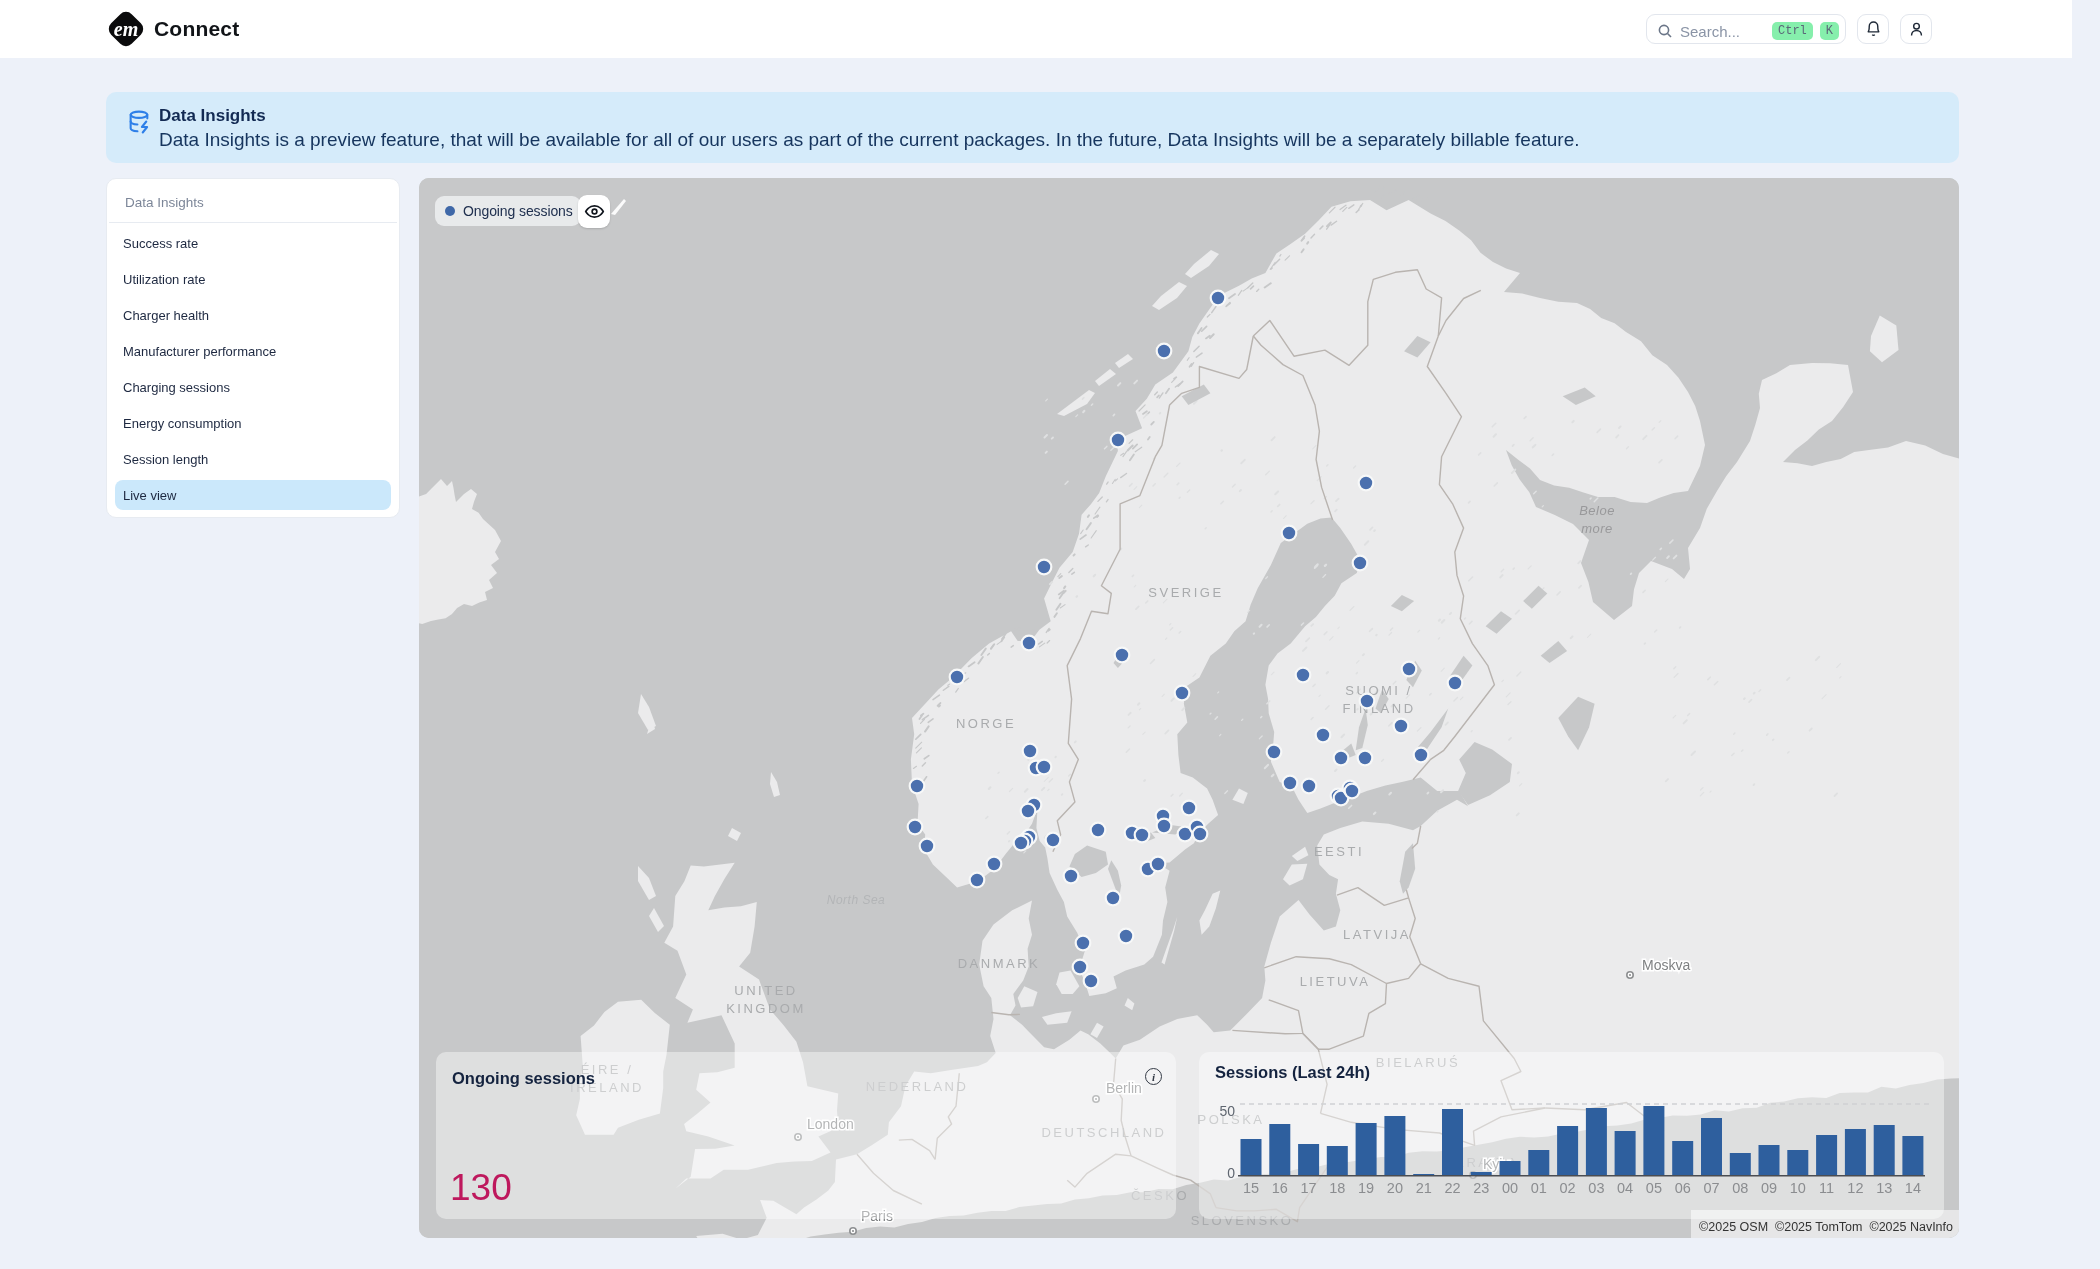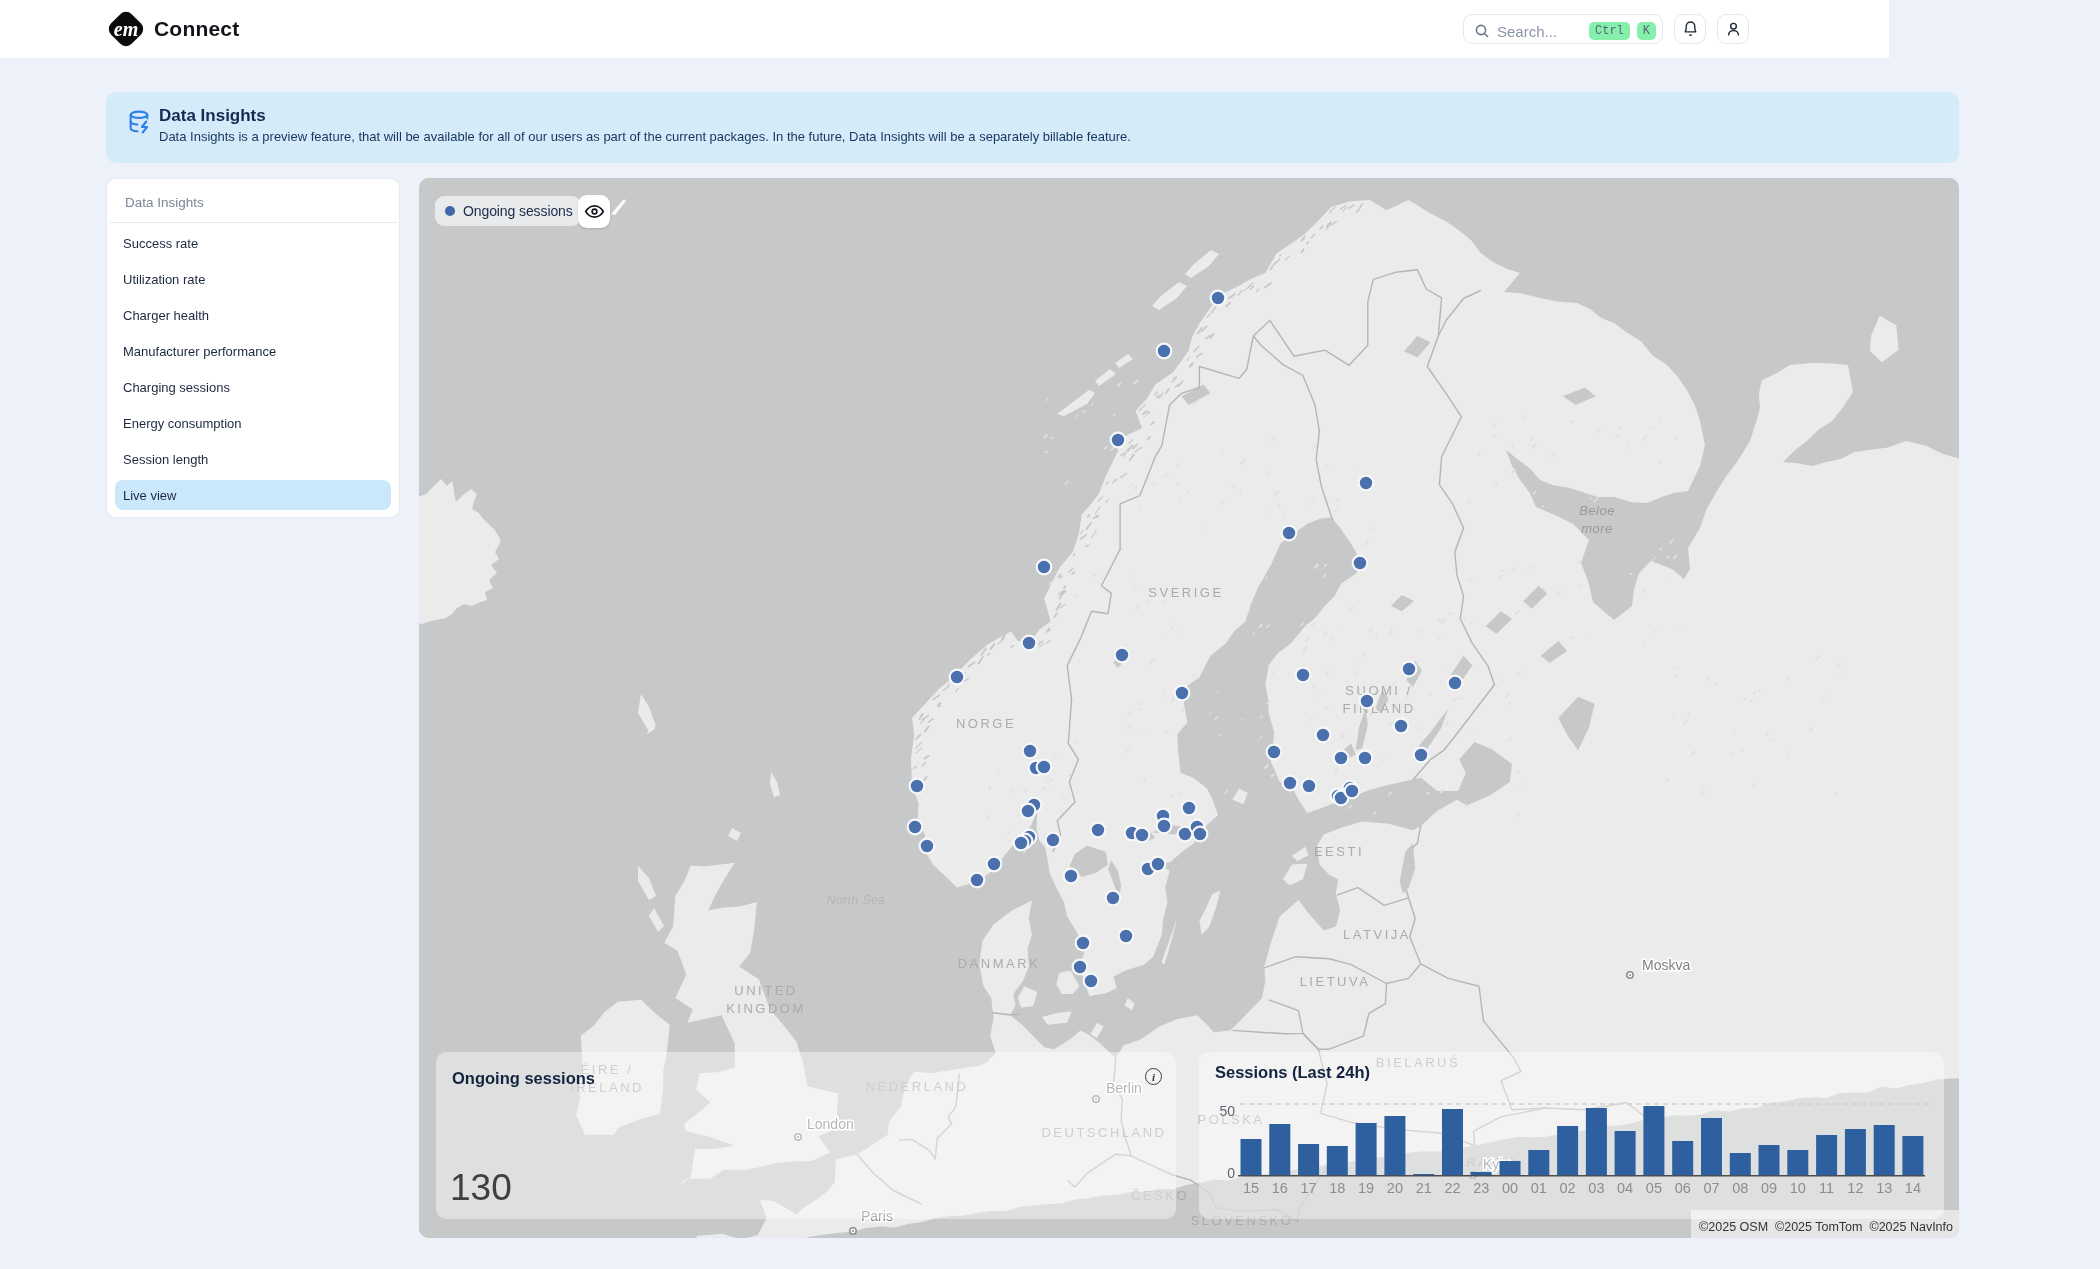--- a/index.html
+++ b/index.html
@@ -1,44 +1,44 @@
 <!DOCTYPE html>
 <html><head><meta charset="utf-8"><style>
 *{margin:0;padding:0;box-sizing:border-box}
 html,body{width:2100px;height:1269px;font-family:"Liberation Sans",sans-serif;background:#edf1f9;overflow:hidden}
-.topbar{position:absolute;left:0;top:0;width:1889px;height:58px;background:#fff;display:flex;align-items:center}
+.topbar{position:absolute;left:0;top:0;width:2072px;height:58px;background:#fff;display:flex;align-items:center}
 .logo{margin-left:104px;display:flex;align-items:center;gap:6px}
 .logotxt{font-size:21px;font-weight:700;color:#111418;letter-spacing:.2px}
 .nav{display:flex;align-items:center;margin-left:5px;gap:0}
 .nav a{display:flex;align-items:center;gap:6px;padding:10px 10px;font-size:15.5px;font-weight:600;color:#1c2330;letter-spacing:-.1px;text-decoration:none;border-radius:10px}
 .nav a.active{background:#e3e4e6}
 .chev{width:9px;height:9px;border-right:1.7px solid #555b66;border-bottom:1.7px solid #555b66;transform:rotate(45deg) translate(-1px,-1px);margin-top:-4px}
 .right{position:absolute;right:140px;top:14px;display:flex;gap:11px;align-items:center}
 .search{width:200px;height:30px;border:1px solid #e2e6ed;border-radius:9px;background:#fff;display:flex;align-items:center;padding:4px 6px 0 10px;gap:7px}
 .search .ph{color:#8a94a6;font-size:15px;flex:1}
 .kbd{background:#86efac;border-radius:5px;color:#5a6578;font-family:"Liberation Mono",monospace;font-size:12px;padding:2px 6px}
 .iconbtn{width:32px;height:30px;border:1px solid #e2e6ed;border-radius:9px;background:#fff;display:flex;align-items:center;justify-content:center}
 .banner{position:absolute;left:106px;top:92px;width:1853px;height:71px;background:#d5ebfa;border-radius:10px;padding:14px 0 0 21px}
 .banner h3{font-size:17px;font-weight:700;color:#132a53;margin:0 0 3px 32px}
-.banner p{font-size:13px;color:#16355e;margin-left:32px}
+.banner p{font-size:19px;color:#16355e;margin-left:32px}
 .bicon{position:absolute;left:21px;top:17px}
 .sidebar{position:absolute;left:106px;top:178px;width:294px;height:340px;background:#fff;border:1px solid #e7ebf1;border-radius:10px}
 .sidebar .hd{color:#7c8698;font-size:13.5px;padding:16px 16px 12px 16px;border-bottom:1px solid #e7ebf1;margin:0 2px}
 .sidebar ul{list-style:none;padding:5px 8px}
 .sidebar li{font-size:13px;line-height:15px;color:#1d2840;padding:7.5px 8px;border-radius:8px;margin:0 0 6px 0}
 .sidebar li.sel{background:#cbe8fb}
 .mapwrap{position:absolute;left:419px;top:178px;width:1540px;height:1060px;border-radius:10px;overflow:hidden;background:#c7c8c9}
 .legend{position:absolute;left:16px;top:18px;height:30px;background:rgba(233,234,235,.97);border-radius:9px;display:flex;align-items:center;padding:0 8px 0 10px;gap:8px}
 .legend .d{width:10px;height:10px;border-radius:50%;background:#3f68a8}
 .legend span{font-size:14px;color:#20304f;font-weight:500;letter-spacing:-.1px}
 .eyebtn{position:absolute;left:159px;top:17px;width:32px;height:33px;background:#fff;border-radius:9px;display:flex;align-items:center;justify-content:center;box-shadow:0 1px 2px rgba(0,0,0,.15)}
 .card{position:absolute;background:rgba(255,255,255,.42);border-radius:10px}
 .card1{left:17px;top:874px;width:740px;height:167px;padding:17px 16px}
 .card1 h4,.card2 h4{font-size:16.5px;font-weight:700;color:#14233f}
-.card1 .num{position:absolute;left:14px;bottom:10px;font-size:37px;font-weight:500;color:#404040}
+.card1 .num{position:absolute;left:14px;bottom:10px;font-size:37px;font-weight:500;color:#be185d}
 .info{position:absolute;right:14px;top:16px;width:17px;height:17px;border:1.6px solid #333a45;border-radius:50%;color:#333a45;font-size:11px;display:flex;align-items:center;justify-content:center;font-family:"Liberation Serif",serif;font-style:italic;font-weight:700}
 .card2{left:780px;top:874px;width:745px;height:167px}
 .card2 h4{margin-bottom:0}
 .card2 svg{position:absolute;left:0;top:0}
 .attrib{position:absolute;right:0;bottom:0;font-size:12.5px;color:#333;background:rgba(255,255,255,.55);padding:10px 6px 4px 8px}
 </style></head><body>
 <div class="topbar">
   <div class="logo">
     <svg width="44" height="44" viewBox="0 0 44 44">
         <rect x="7.5" y="7.5" width="29" height="29" rx="8" fill="#0b0b0c" transform="rotate(45 22 22)"></rect>

